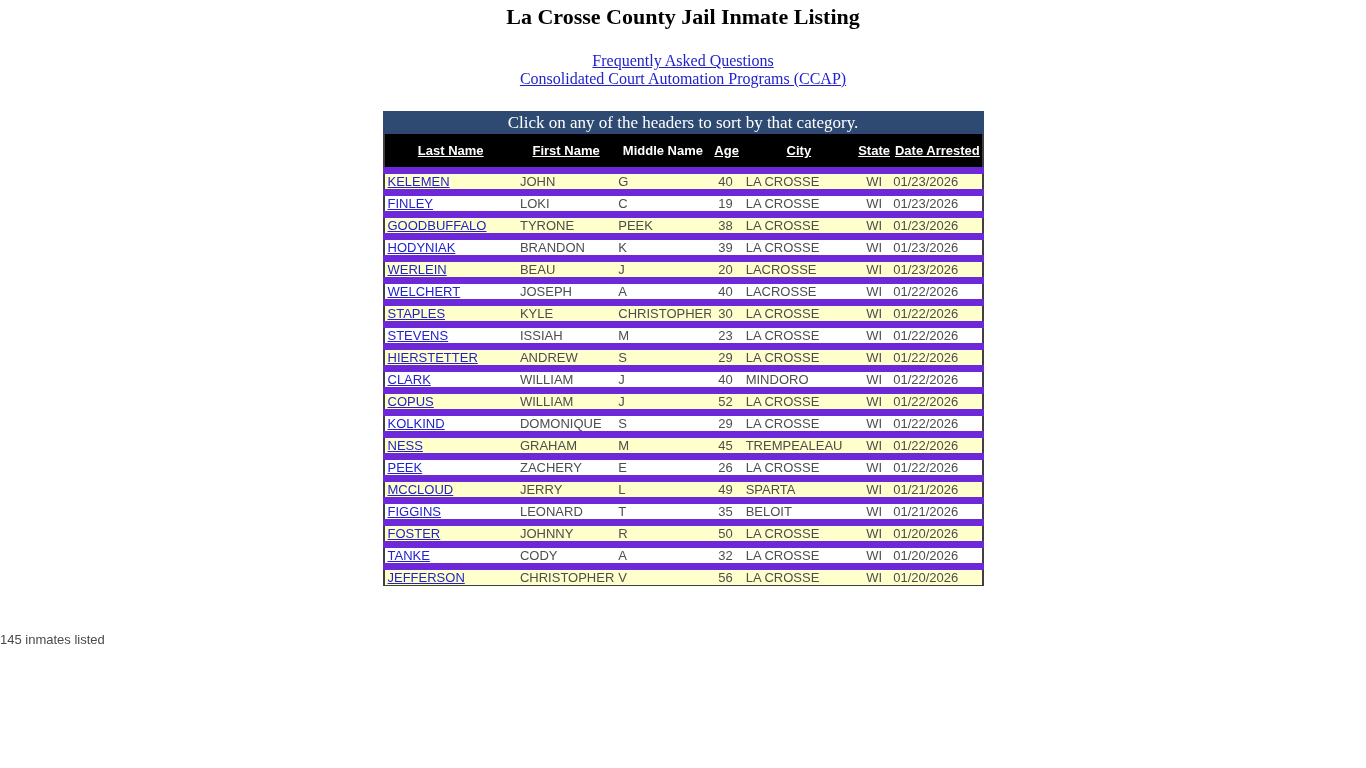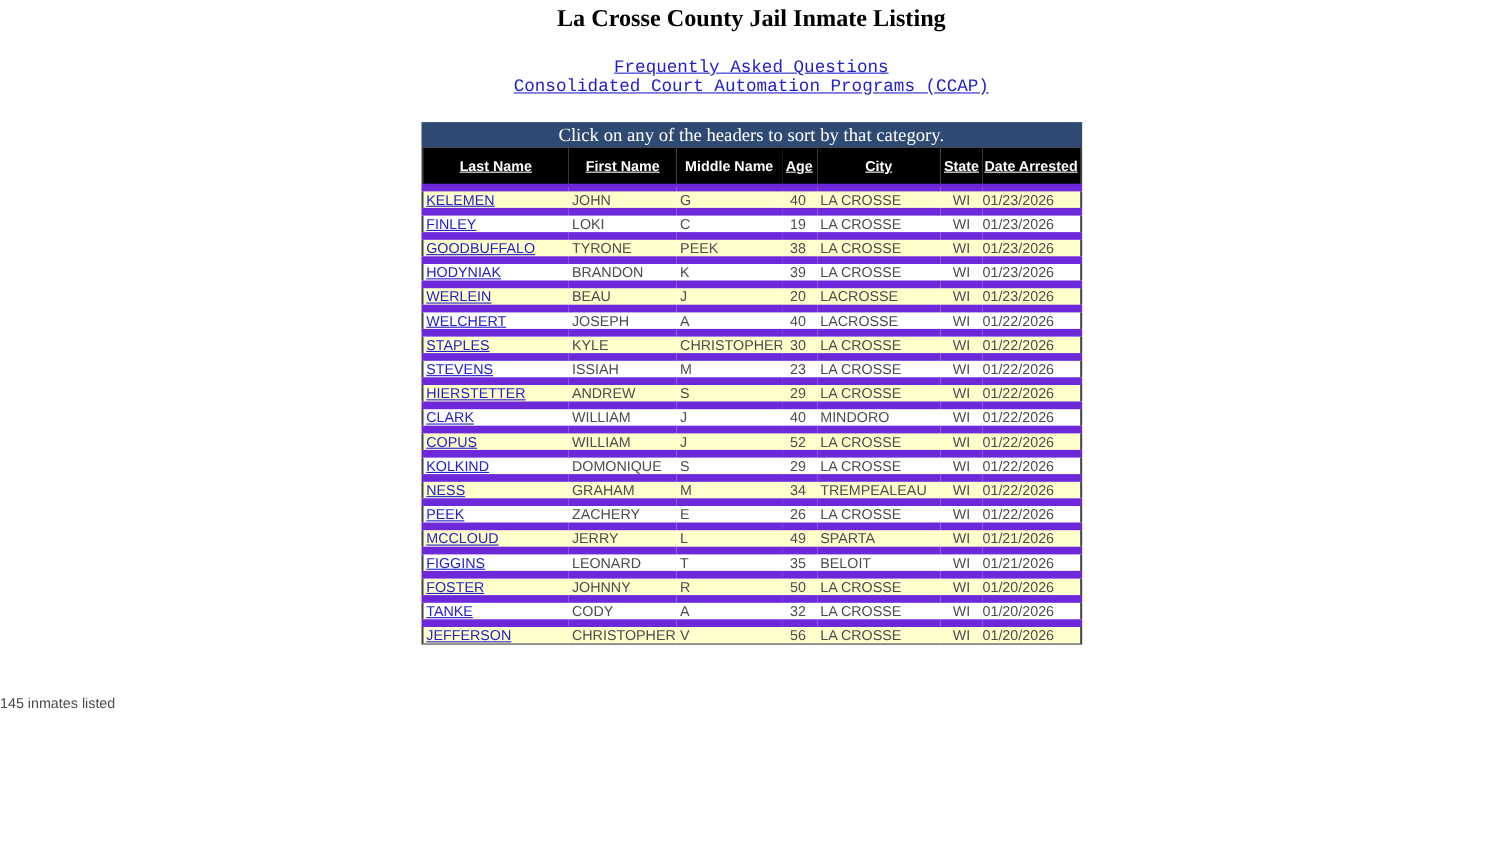--- a/index.html
+++ b/index.html
@@ -30,21 +30,20 @@
   .top-links{
     margin-top:22px;
     text-align:center;
     font-size:16px;
     line-height:18px;
   }
   .top-links a{
     color:var(--link);
     text-decoration:underline;
     cursor:pointer;
-    font-family:Liberation Mono, monospace;
   }
   .table-clip{
     width:601px;
     height:520px;
     margin:23px auto 0 auto;
     overflow:hidden;
   }
   .sort-bar{
     width:601px;
     height:23px;
@@ -254,21 +253,21 @@
     <td class="c-middle">S</td>
     <td class="c-age">29</td>
     <td class="c-city">LA CROSSE</td>
     <td class="c-state">WI</td>
     <td class="c-date">01/22/2026</td>
   </tr>
           <tr>
     <td class="c-last"><a href="#">NESS</a></td>
     <td class="c-first">GRAHAM</td>
     <td class="c-middle">M</td>
-    <td class="c-age">34</td>
+    <td class="c-age">45</td>
     <td class="c-city">TREMPEALEAU</td>
     <td class="c-state">WI</td>
     <td class="c-date">01/22/2026</td>
   </tr>
           <tr>
     <td class="c-last"><a href="#">PEEK</a></td>
     <td class="c-first">ZACHERY</td>
     <td class="c-middle">E</td>
     <td class="c-age">26</td>
     <td class="c-city">LA CROSSE</td>

